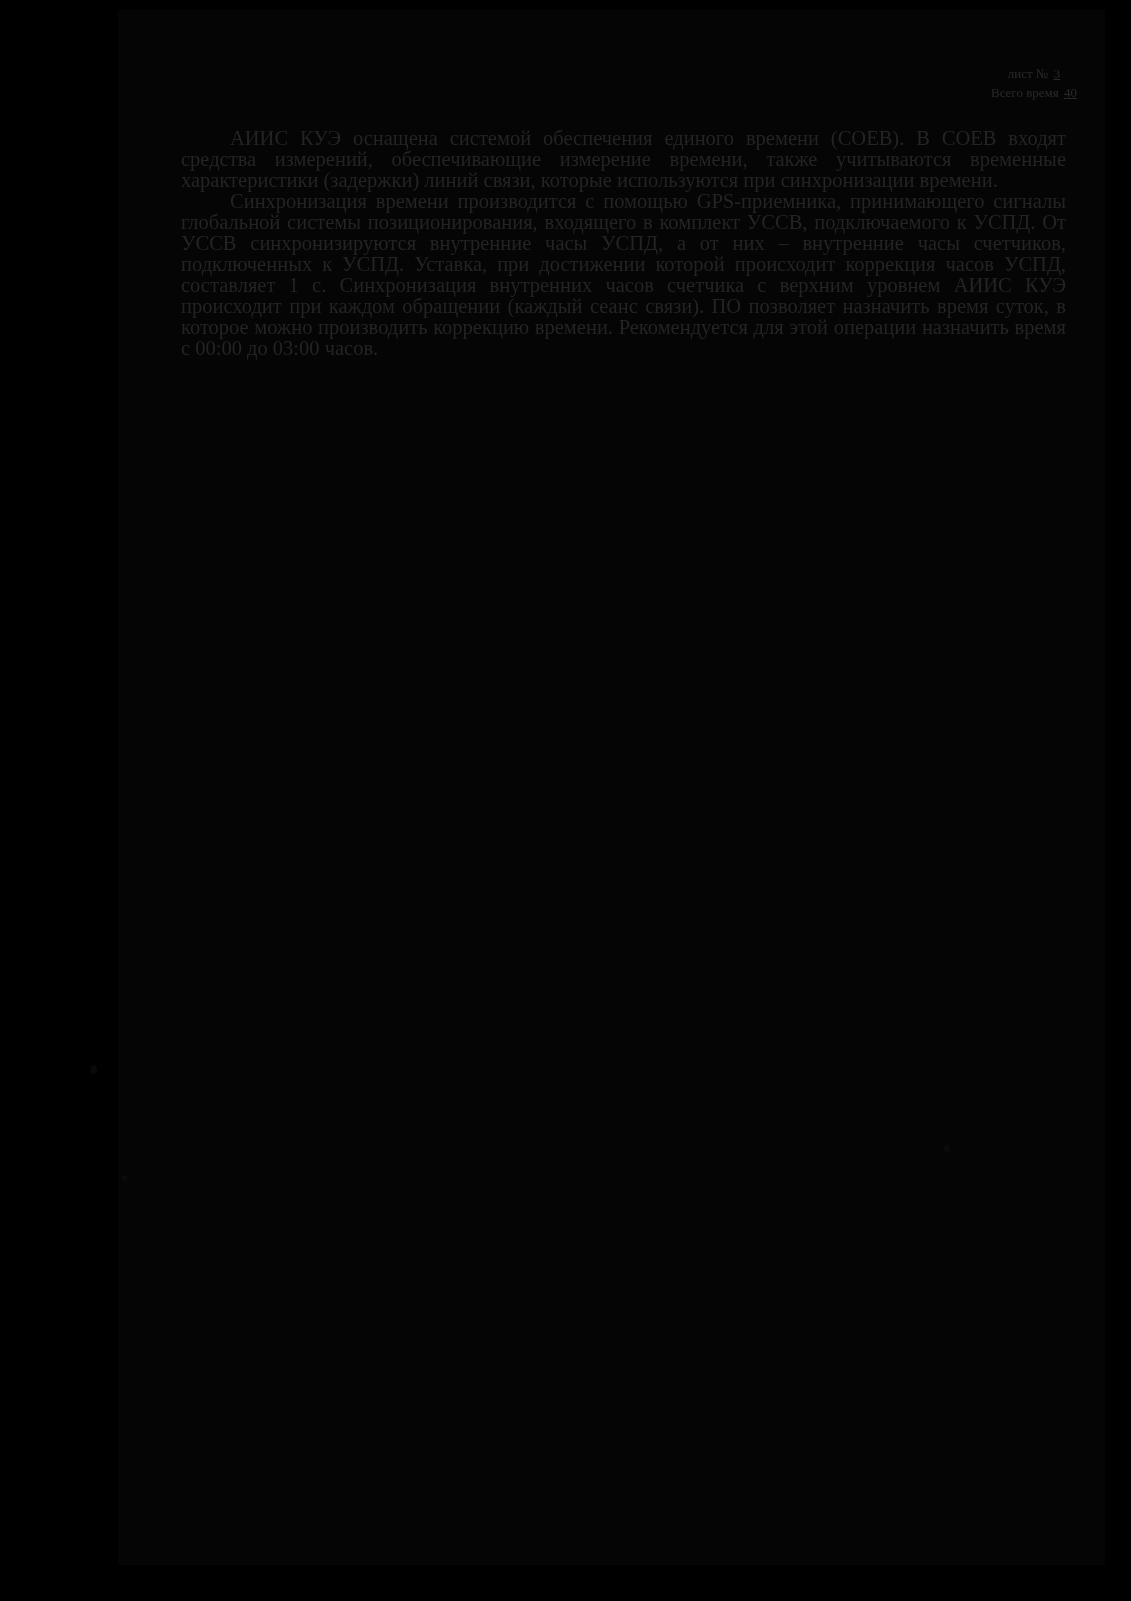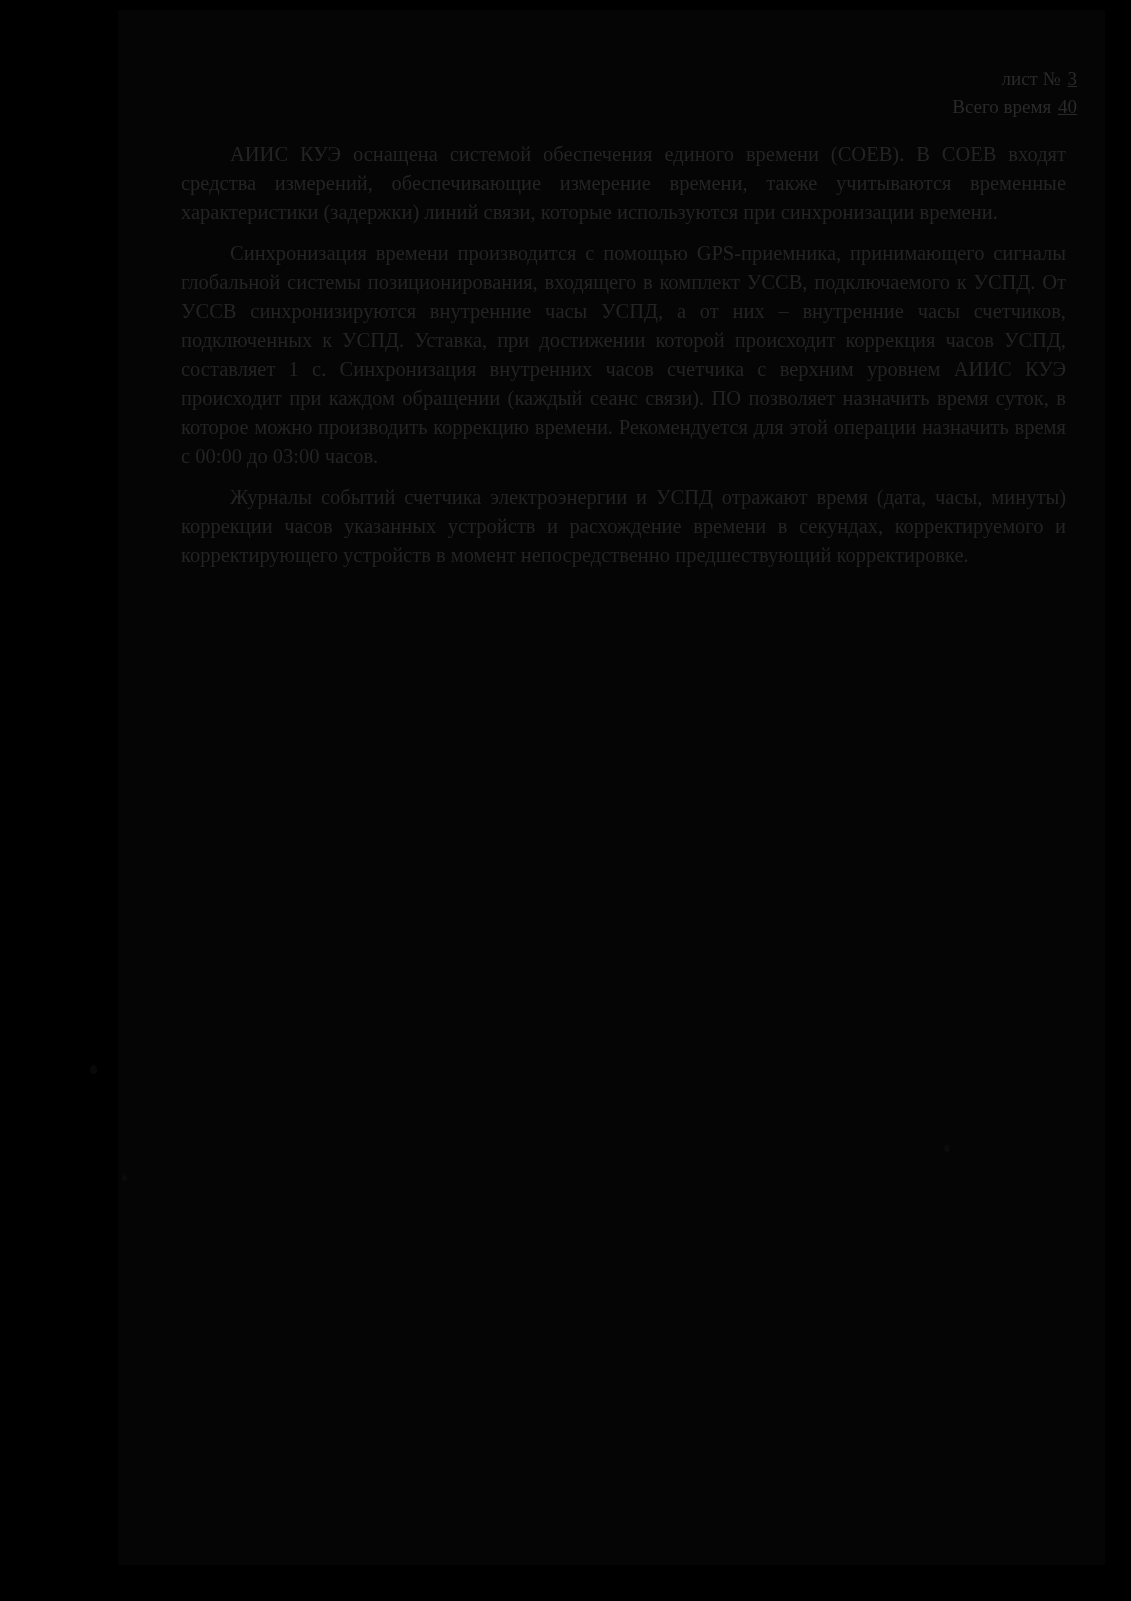--- a/index.html
+++ b/index.html
@@ -51,41 +51,42 @@
   }
 
   .header-block {
     position: absolute;
     top: 55px;
     right: 28px;
     text-align: right;
     line-height: 1.45;
   }
   .header-line {
-    font-size: 19px;
+    font-size: 13px;
     color: #2a2a2a;
     white-space: nowrap;
+    text-align: center;
   }
   .header-line .num {
     text-decoration: underline;
     padding-left: 2px;
   }
 
   .body-text {
     position: absolute;
     top: 118px;
     left: 63px;
     width: 885px;
   }
   .para {
     font-size: 20.5px;
-    line-height: 29px;
+    line-height: 21px;
     text-align: justify;
     text-indent: 49px;
-    margin: 12px 0 0 0;
+    margin: 0 0 0 0;
     color: #242424;
     hyphens: manual;
   }
   .para.last {
     text-align: left;
   }
 
   
   .speck {
     position: absolute;
@@ -113,21 +114,20 @@
       </div>
       <div class="header-line">
         <span>Всего время</span>
         <span class="num">40</span>
       </div>
     </div>
 
     <div class="body-text">
       <p class="para">АИИС КУЭ оснащена системой обеспечения единого времени (СОЕВ). В СОЕВ входят средства измерений, обеспечивающие измерение времени, также учитываются временные характеристики (задержки) линий связи, которые используются при синхронизации времени.</p>
       <p class="para">Синхронизация времени производится с помощью GPS-приемника, принимающего сигналы глобальной системы позиционирования, входящего в комплект УССВ, подключаемого к УСПД. От УССВ синхронизируются внутренние часы УСПД, а от них – внутренние часы счетчиков, подключенных к УСПД. Уставка, при достижении которой происходит коррекция часов УСПД, составляет 1 с. Синхронизация внутренних часов счетчика с верхним уровнем АИИС КУЭ происходит при каждом обращении (каждый сеанс связи). ПО позволяет назначить время суток, в которое можно производить коррекцию времени. Рекомендуется для этой операции назначить время с 00:00 до 03:00 часов.</p>
-      <p class="para">Журналы событий счетчика электроэнергии и УСПД отражают время (дата, часы, минуты) коррекции часов указанных устройств и расхождение времени в секундах, корректируемого и корректирующего устройств в момент непосредственно предшествующий корректировке.</p>
     </div>
 
     <div class="speck" style="left:-28px; top:1055px; width:7px; height:9px;"></div>
     <div class="speck" style="left:826px; top:1135px; width:6px; height:7px;"></div>
     <div class="speck" style="left:4px; top:1165px; width:5px; height:6px;"></div>
 
   </div>
 </div>
 
 </body></html>

